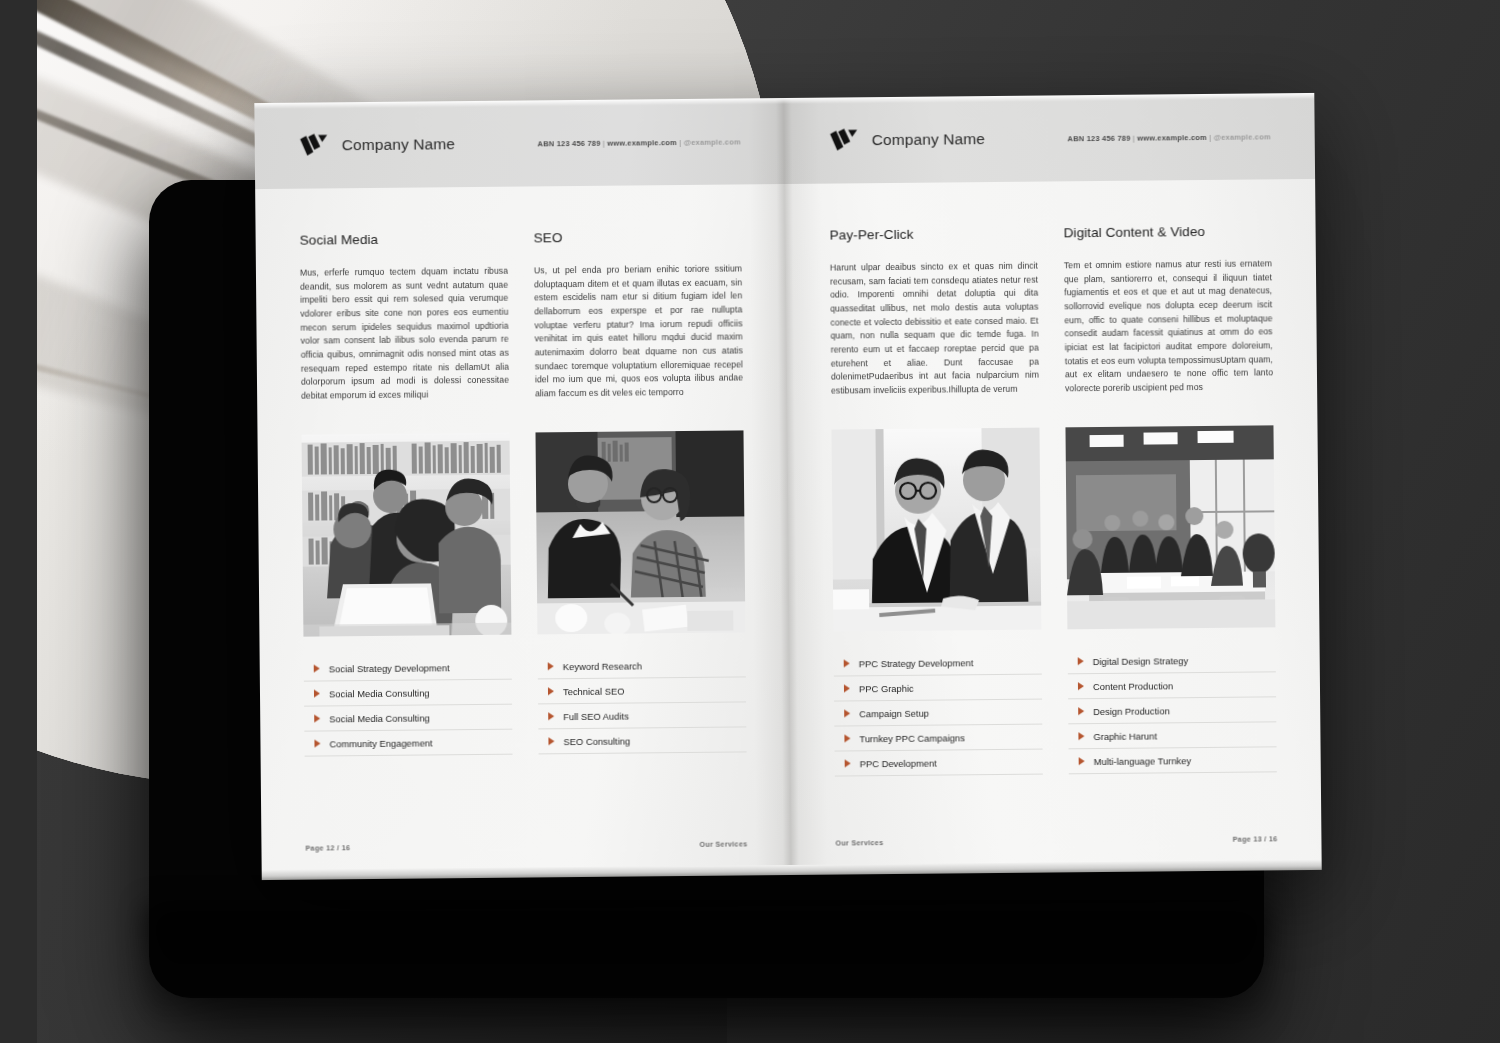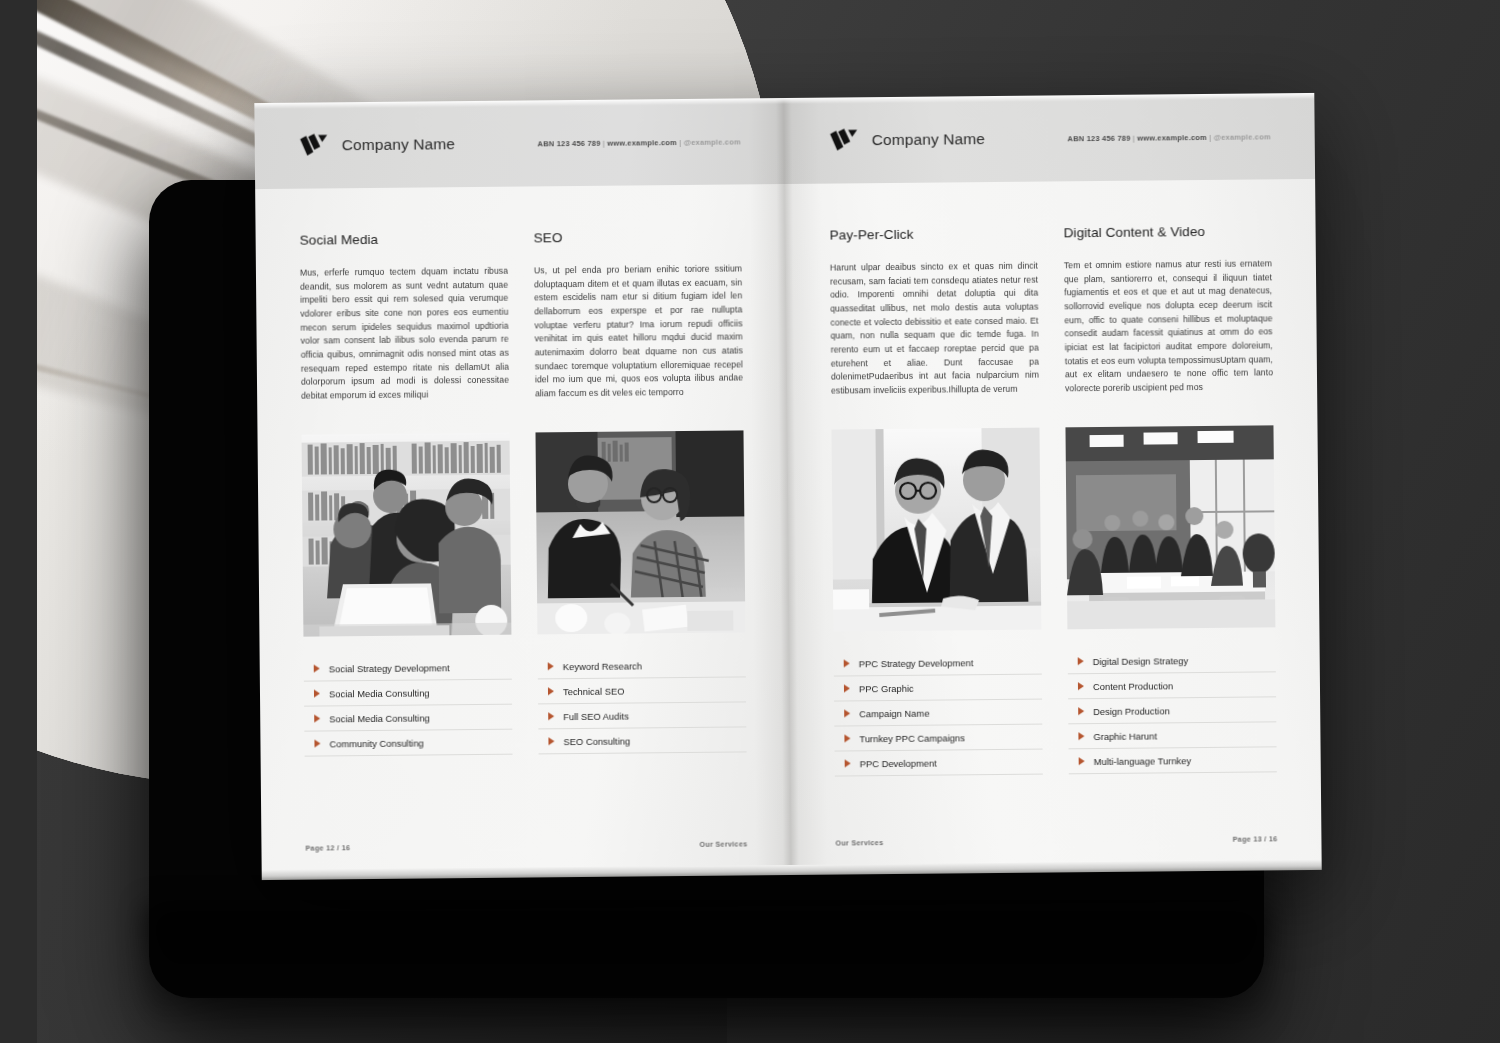--- a/index.html
+++ b/index.html
@@ -391,21 +391,21 @@
               <li class="svc-item">
                   <span class="svc-arrow"></span>
                   <span>Social Media Consulting</span>
                 </li>
               <li class="svc-item">
                   <span class="svc-arrow"></span>
                   <span>Social Media Consulting</span>
                 </li>
               <li class="svc-item">
                   <span class="svc-arrow"></span>
-                  <span>Community Consulting</span>
+                  <span>Community Engagement</span>
                 </li>
             </ul>
           </div>
 
           <div class="col">
             <div class="col-title">SEO</div>
             <div class="col-copy">Us, ut pel enda pro beriam enihic toriore ssitium doluptaquam ditem et et quam illutas ex eacuam, sin estem escidelis nam etur si ditium fugiam idel len dellaborrum eos experspe et por rae nullupta voluptae verferu ptatur? Ima iorum repudi officiis venihitat im quis eatet hilloru mqdui ducid maxim autenimaxim dolorro beat dquame non cus atatis sundaec toremque voluptatium elloremiquae recepel idel mo ium que mi, quos eos volupta ilibus andae aliam faccum es dit veles eic temporro</div>
             <div class="photo">
               <svg viewBox="0 0 208 202" preserveAspectRatio="xMidYMid slice">
                 <defs>
@@ -555,21 +555,21 @@
               <li class="svc-item">
                   <span class="svc-arrow"></span>
                   <span>PPC Strategy Development</span>
                 </li>
               <li class="svc-item">
                   <span class="svc-arrow"></span>
                   <span>PPC Graphic</span>
                 </li>
               <li class="svc-item">
                   <span class="svc-arrow"></span>
-                  <span>Campaign Name</span>
+                  <span>Campaign Setup</span>
                 </li>
               <li class="svc-item">
                   <span class="svc-arrow"></span>
                   <span>Turnkey PPC Campaigns</span>
                 </li>
               <li class="svc-item">
                   <span class="svc-arrow"></span>
                   <span>PPC Development</span>
                 </li>
             </ul>

